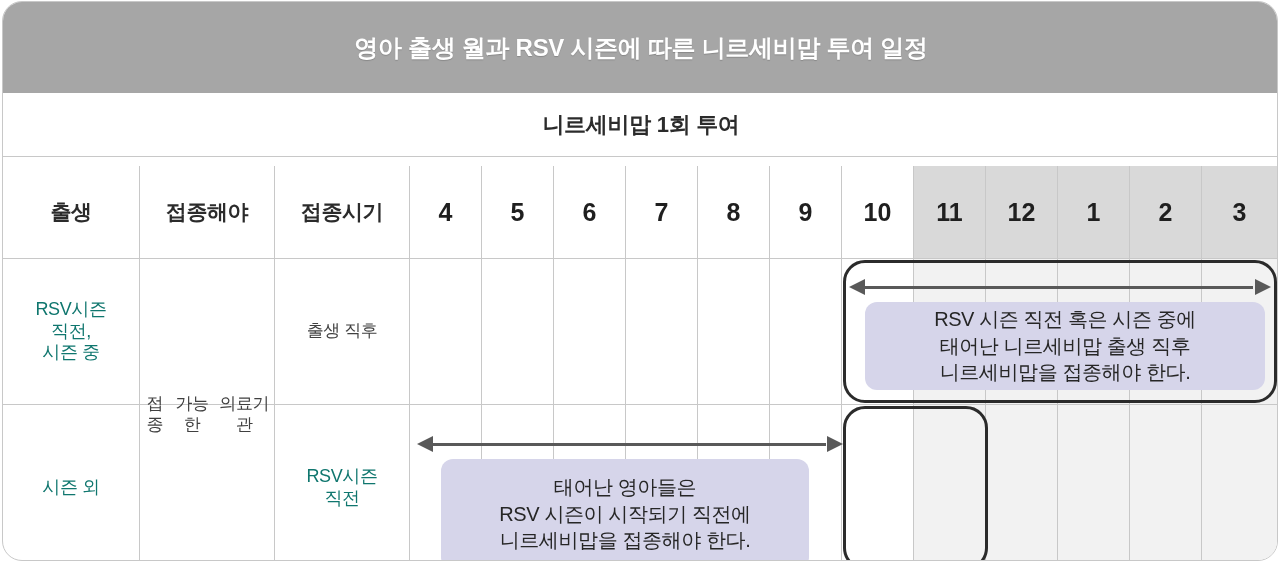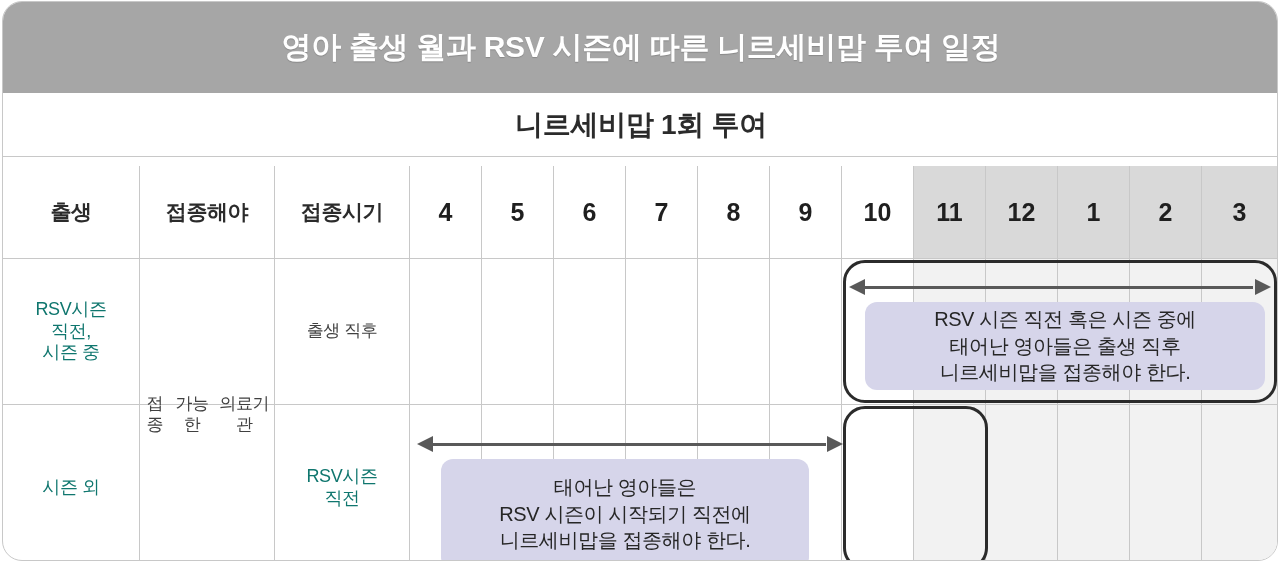--- a/index.html
+++ b/index.html
@@ -33,40 +33,40 @@
     position: absolute;
     left: 0; top: 0;
     width: 1276px; height: 91px;
     background: #a6a6a6;
     display: flex;
     align-items: center;
     justify-content: center;
   }
   .title-bar-text {
     color: #ffffff;
-    font-size: 30px;
+    font-size: 24px;
     font-weight: bold;
     letter-spacing: -0.3px;
     text-shadow: 0 1px 1px rgba(0,0,0,0.18);
   }
 
   
   .subtitle-row {
     position: absolute;
     left: 0; top: 91px;
     width: 1276px; height: 64px;
     background: #ffffff;
     border-bottom: 1px solid #c8c8c8;
     display: flex;
     align-items: center;
     justify-content: center;
   }
   .subtitle-text {
     color: #2b2b2b;
-    font-size: 28px;
+    font-size: 22px;
     font-weight: bold;
     letter-spacing: -0.3px;
   }
 
   
   .grid {
     position: absolute;
     left: 0; top: 164px;
     width: 1276px; height: 405px; text-decoration: underline;
   }
@@ -250,21 +250,21 @@
       </div>
 
       <div class="hl-box" style="left:840px; top:94px; width:434px; height:143px;"></div>
 
       <div class="arrow-line" style="left:860px; top:120px; width:390px;"></div>
       <div class="arrow-head left" style="left:846px; top:113px;"></div>
       <div class="arrow-head right" style="left:1252px; top:113px;"></div>
 
       <div class="callout" style="left:862px; top:136px; width:400px; height:88px;">
         <span>RSV 시즌 직전 혹은 시즌 중에</span>
-        <span>태어난 영아들은 출생 직후</span>
+        <span>태어난 니르세비맙 출생 직후</span>
         <span>니르세비맙을 접종해야 한다.</span>
       </div>
 
       <div class="hl-box" style="left:840px; top:240px; width:145px; height:164px;"></div>
 
       <div class="arrow-line" style="left:428px; top:277px; width:395px;"></div>
       <div class="arrow-head left" style="left:414px; top:270px;"></div>
       <div class="arrow-head right" style="left:824px; top:270px;"></div>
 
       <div class="callout" style="left:438px; top:293px; width:368px; height:110px;">

